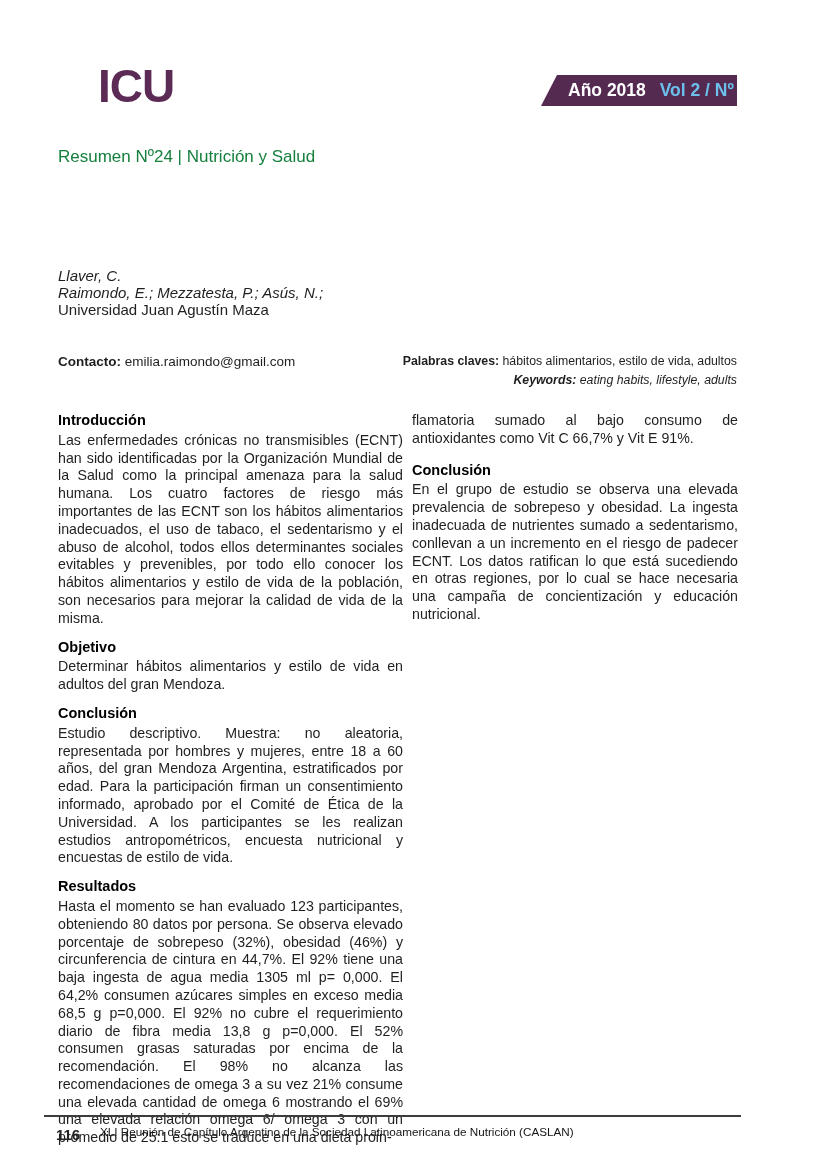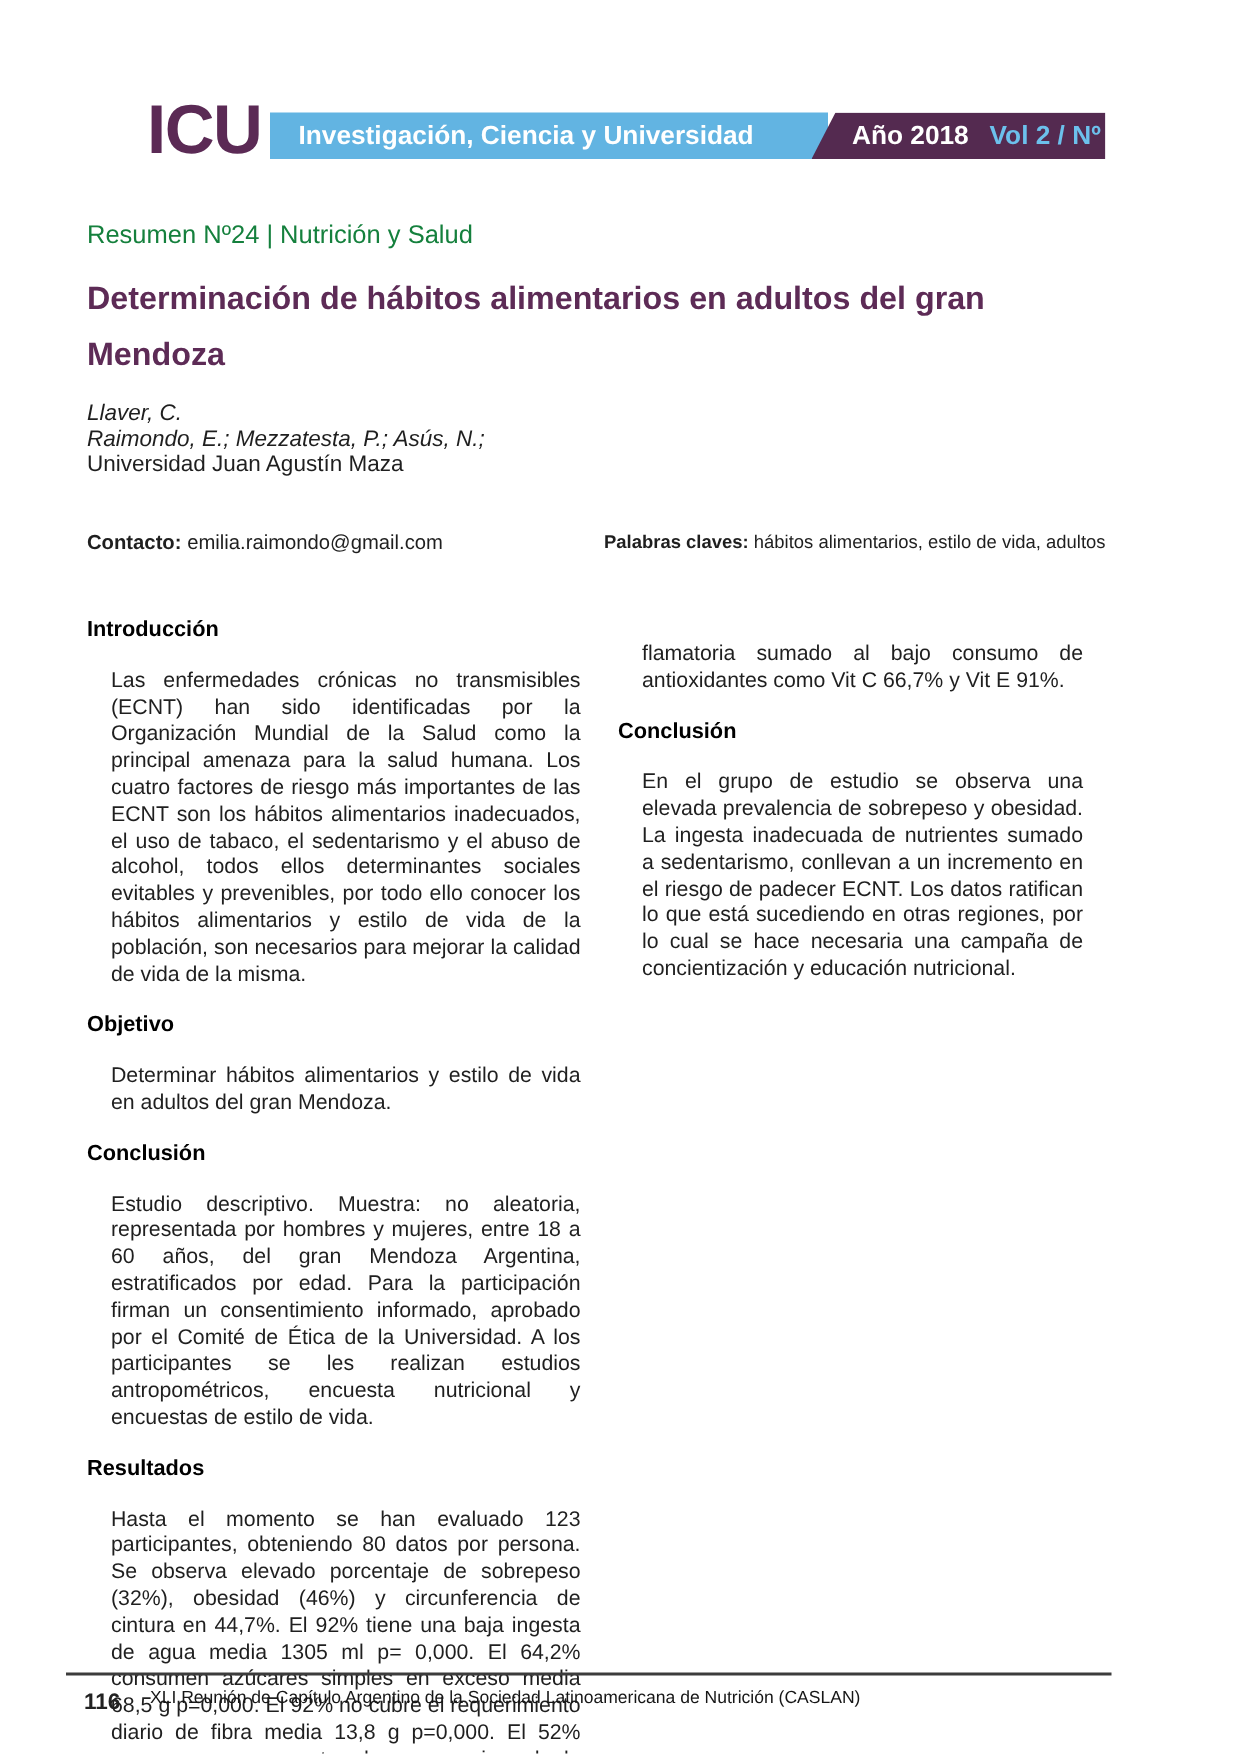--- a/index.html
+++ b/index.html
@@ -70,21 +70,21 @@
   
   .col{position:absolute;top:412px;}
   .col-left{left:58px;width:345px;}
   .col-right{left:412px;width:326px;}
   .sec-h{
     font-size:14.5px;font-weight:bold;color:#000000;
     line-height:17.8px;margin:0 0 2px 0;
   }
   .body-p{
     font-size:14.2px;line-height:17.8px;text-align:justify;
-    margin:16px;color:#1f1f1f;
+    margin:0;color:#1f1f1f;
   }
   .section{margin-bottom:11px;}
   .section.gap-top{margin-top:14px;}
 
   
   .footer-rule{
     position:absolute;left:44px;top:1115px;width:697px;height:2px;
     background:#3c3c3c;
   }
   .page-num{
@@ -95,45 +95,45 @@
     position:absolute;left:100px;top:1125px;
     font-size:11.7px;color:#161616;
   }
 </style>
 </head>
 <body>
 
 <div class="page">
 
   <div class="logo">ICU</div>
-  <div class="banner-blue">
-    <span>Investigación, Ciencia y Universidad</span>
-  </div>
   <div class="banner-purple">
     <span class="year">Año 2018</span>
     <span class="vol">Vol 2 / Nº 3</span>
   </div>
 
   <div class="kicker">Resumen Nº24 | Nutrición y Salud</div>
-  <div class="title">Determinación de hábitos alimentarios en adultos del gran Mendoza</div>
 
   <div class="authors">
     <div class="auth-line">Llaver, C.</div>
     <div class="auth-line">Raimondo, E.; Mezzatesta, P.; Asús, N.;</div>
     <div class="affiliation">Universidad Juan Agustín Maza</div>
   </div>
 
   <div class="contact">
     <span class="lbl">Contacto:</span>
     <span>emilia.raimondo@gmail.com</span>
   </div>
   <div class="keywords">
     <div class="kw-es">
       <span class="lbl">Palabras claves:</span>
       <span>hábitos alimentarios, estilo de vida, adultos</span>
+    </div>
+    <div class="kw-en">
+      <span class="lbl">Keywords:</span>
+      <span>eating habits, lifestyle, adults</span>
     </div>
   </div>
 
   <div class="col col-left">
     <div class="section">
       <h3 class="sec-h">Introducción</h3>
       <p class="body-p">Las enfermedades crónicas no transmisibles (ECNT) han sido identificadas por la Organización Mundial de la Salud como la principal amenaza para la salud humana. Los cuatro factores de riesgo más importantes de las ECNT son los hábitos alimentarios inadecuados, el uso de tabaco, el sedentarismo y el abuso de alcohol, todos ellos determinantes sociales evitables y prevenibles, por todo ello conocer los hábitos alimentarios y estilo de vida de la población, son necesarios para mejorar la calidad de vida de la misma.</p>
     </div>
     <div class="section">
       <h3 class="sec-h">Objetivo</h3>

